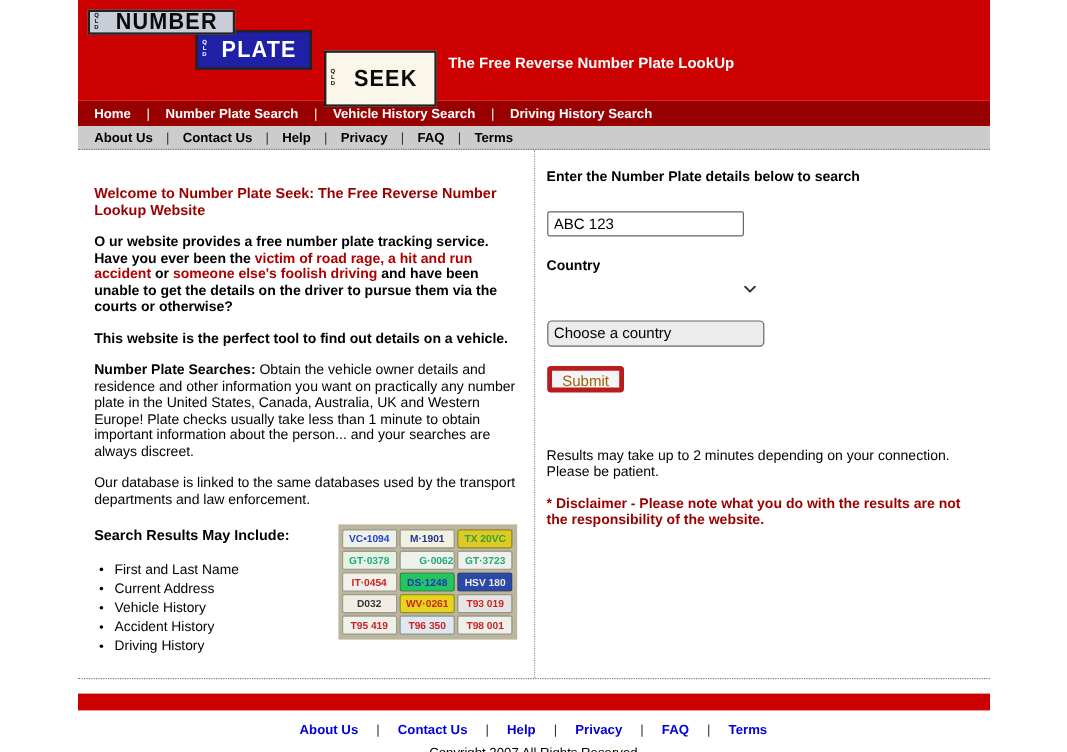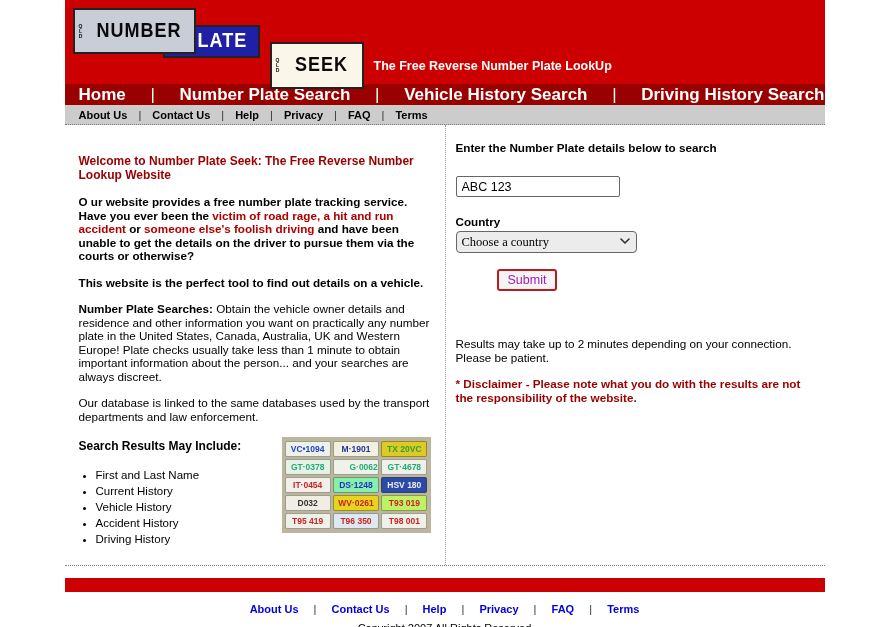--- a/index.html
+++ b/index.html
@@ -22,33 +22,33 @@
     display: flex; align-items: center;
   }
   .logo-plate .state {
     font-size: 5px; line-height: 5px; font-weight: bold;
     white-space: pre-line; margin: 0 2px 0 4px; text-align: center;
   }
   .logo-plate .ptext {
     flex: 1; text-align: center; font-weight: bold; font-size: 18px;
     letter-spacing: 1px; transform: scaleY(1.08);
   }
-  .plate-number { left: 8px;  top: 8px;  width: 123px; height: 46px; z-index: 3; }
+  .plate-number { left: 8px;  top: 8px;  width: 123px; height: 21px; z-index: 3; }
   .plate-plate  { left: 98px; top: 25px; width: 97px;  height: 33px; z-index: 2; }
   .plate-seek   { left: 205px;top: 42px; width: 94px;  height: 47px; z-index: 3; }
   .tagline {
-    position: absolute; left: 309px; top: 59px;
+    position: absolute; left: 309px; top: 46px;
     color: #fff; font-weight: bold; font-size: 12.5px;
   }
 
   
   .nav-main {
     height: 21px; background: #990000; color: #fff;
     display: flex; align-items: center;
-    font-size: 17px; font-weight: bold; padding-left: 14px; justify-content: space-between;
+    font-size: 11px; font-weight: bold; padding-left: 14px;
   }
   .nav-main .sep { margin: 0 13px; font-weight: normal; }
   .nav-main a { color: #fff; text-decoration: none; cursor: pointer; }
 
   .nav-sub {
     height: 20px; background: #cccccc;
     display: flex; align-items: center;
     font-size: 11px; font-weight: bold; padding-left: 14px;
     border-bottom: 1px dotted #7a7a7a;
   }
@@ -98,36 +98,35 @@
   .country-field { margin-top: 18px; }
   .plate-input {
     width: 164px; height: 21px; font-size: 12.5px;
     font-family: "Liberation Sans", sans-serif;
     border: 1px solid #666; border-radius: 2px; padding: 1px 5px;
     background: #fff; color: #000;
   }
   .select-wrap { position: relative; display: inline-block; margin-top: 1px; }
   .country-select {
     width: 181px; height: 22px; font-size: 12.5px;
-    font-family: Liberation Serif, serif;
+    font-family: Liberation Sans, sans-serif;
     border: 1px solid #666; border-radius: 4px;
     background: #ececec; color: #000; padding: 0 22px 0 5px;
-    appearance: none; -webkit-appearance: none;
+    appearance: none; margin-top: 36px; -webkit-appearance: none;
   }
   .chevron {
     position: absolute; right: 7px; top: 5px; pointer-events: none;
     width: 10px; height: 10px; color: #333;
   }
   .submit-btn {
     margin-top: 16px; font-size: 12.5px;
     font-family: "Liberation Sans", sans-serif;
-    border: 2px solid #b91c1c; border-radius: 3px;
-    background: #f4f4f4; color: #a21caf; padding: 2px 9px; height: 22px;
+    border: 4px solid #b91c1c; border-radius: 3px;
+    background: #f4f4f4; color: #a16207; padding: 2px 9px; height: 22px;
     cursor: pointer;
-    margin-left: 41px;
   }
   .results-note { font-size: 11.7px; line-height: 13.5px; margin: 46px 0 0 0; }
   .disclaimer {
     color: #990000; font-size: 11.7px; font-weight: bold;
     line-height: 13.5px; margin: 13px 0 0 0;
   }
 
   
   .red-bar { height: 14px; background: #cc0000; margin-top: 12px; }
   .footer-links {
@@ -202,39 +201,39 @@
 
       <p class="para"><span class="lead">Number Plate Searches:</span><span> Obtain the vehicle owner details and residence and other information you want on practically any number plate in the United States, Canada, Australia, UK and Western Europe! Plate checks usually take less than 1 minute to obtain important information about the person... and your searches are always discreet.</span></p>
 
       <p class="para">Our database is linked to the same databases used by the transport departments and law enforcement.</p>
 
       <div class="results-flex">
         <div class="results-left">
           <h3 class="results-heading">Search Results May Include:</h3>
           <ul class="results-list">
             <li>First and Last Name</li>
-            <li>Current History</li>
+            <li>Current Address</li>
             <li>Vehicle History</li>
             <li>Accident History</li>
             <li>Driving History</li>
           </ul>
         </div>
         <div class="collage">
           <div class="plate-chip" style="background: rgb(238, 240, 234); color: rgb(34, 68, 204);">VC•1094</div>
           <div class="plate-chip" style="background: rgb(242, 240, 224); color: rgb(34, 51, 153);">M·1901</div>
           <div class="plate-chip" style="background: rgb(221, 202, 36); color: rgb(51, 160, 51);">TX 20VC</div>
           <div class="plate-chip" style="background: rgb(230, 242, 230); color: rgb(34, 170, 119);">GT·0378</div>
           <div class="plate-chip" style="background: rgb(238, 242, 234); color: rgb(34, 170, 119); padding-left: 20px;">G·00624</div>
-          <div class="plate-chip" style="background: rgb(238, 240, 234); color: rgb(34, 170, 119);">GT·4678</div>
+          <div class="plate-chip" style="background: rgb(238, 240, 234); color: rgb(34, 170, 119);">GT·3723</div>
           <div class="plate-chip" style="background: rgb(242, 240, 234); color: rgb(204, 34, 34);">IT·0454</div>
-          <div class="plate-chip" style="background: #86efac; color: rgb(34, 51, 187);">DS·1248</div>
+          <div class="plate-chip" style="background: #22c55e; color: rgb(34, 51, 187);">DS·1248</div>
           <div class="plate-chip" style="background: rgb(42, 73, 168); color: rgb(238, 238, 238);">HSV 180</div>
           <div class="plate-chip" style="background: rgb(240, 238, 228); color: rgb(51, 51, 51);">D032</div>
           <div class="plate-chip" style="background: rgb(230, 213, 30); color: rgb(204, 34, 34);">WV·0261</div>
-          <div class="plate-chip" style="background: #bef264; color: rgb(204, 34, 34);">T93 019</div>
+          <div class="plate-chip" style="background: #e5e5e5; color: rgb(204, 34, 34);">T93 019</div>
           <div class="plate-chip" style="background: rgb(238, 240, 234); color: rgb(204, 34, 34);">T95 419</div>
           <div class="plate-chip" style="background: rgb(221, 232, 240); color: rgb(204, 34, 34);">T96 350</div>
           <div class="plate-chip" style="background: rgb(238, 240, 234); color: rgb(204, 34, 34);">T98 001</div>
         </div>
       </div>
     </div>
 
     <div class="col-right">
       <h3 class="form-heading">Enter the Number Plate details below to search</h3>
 

